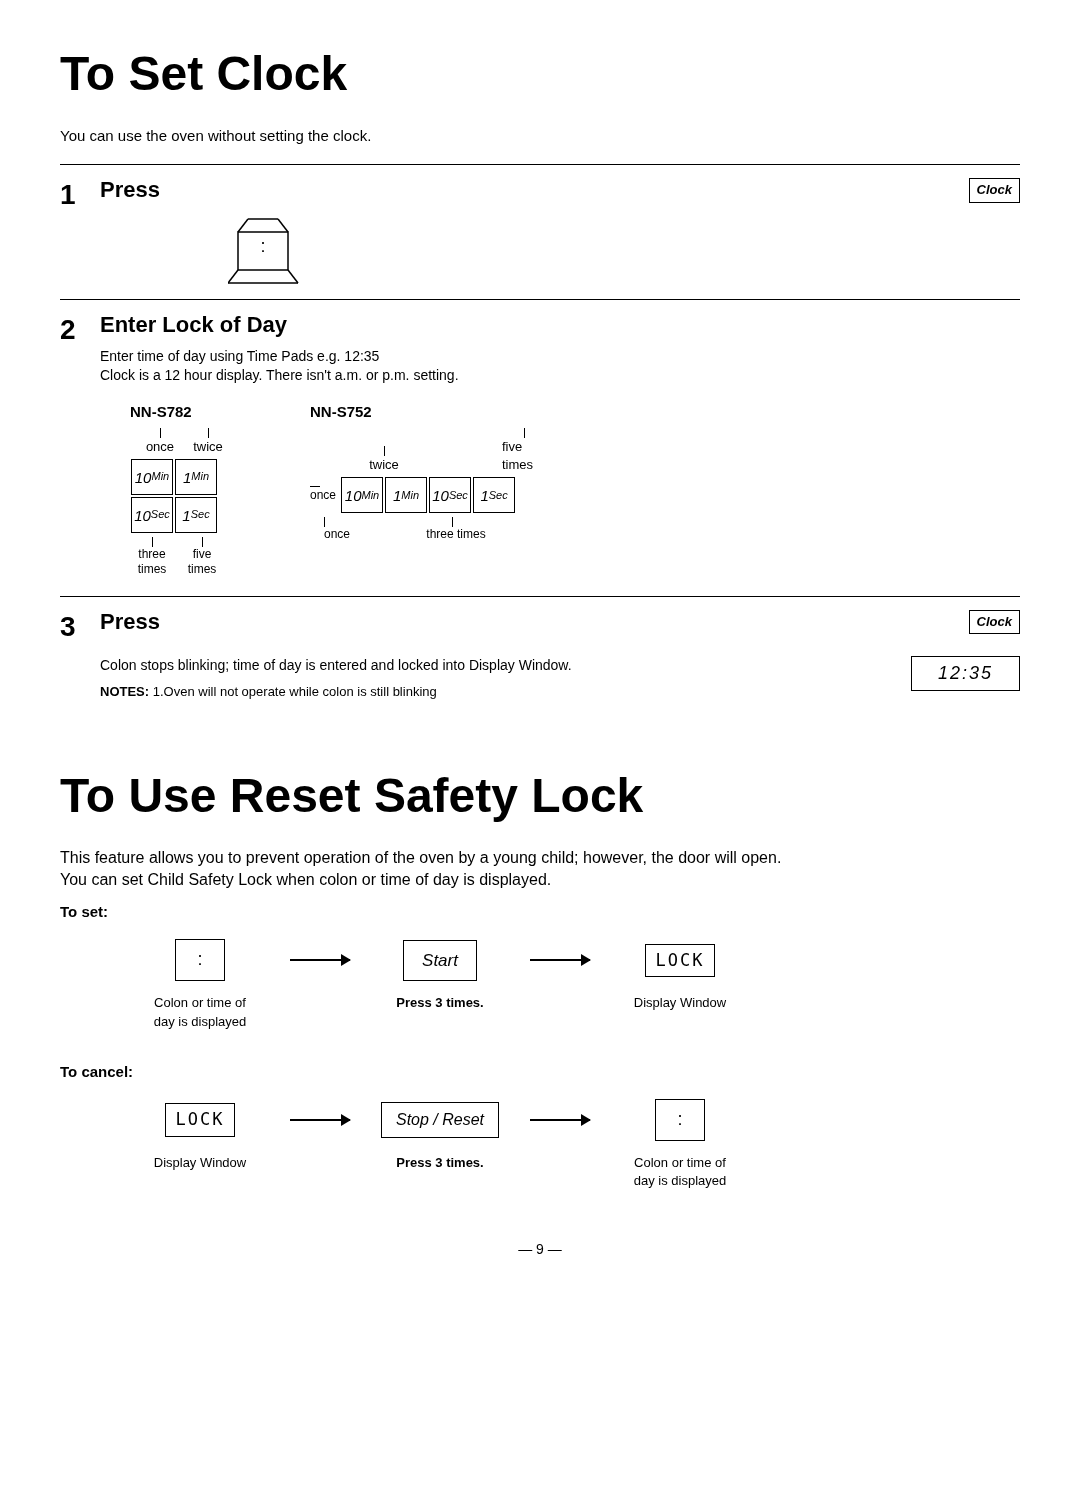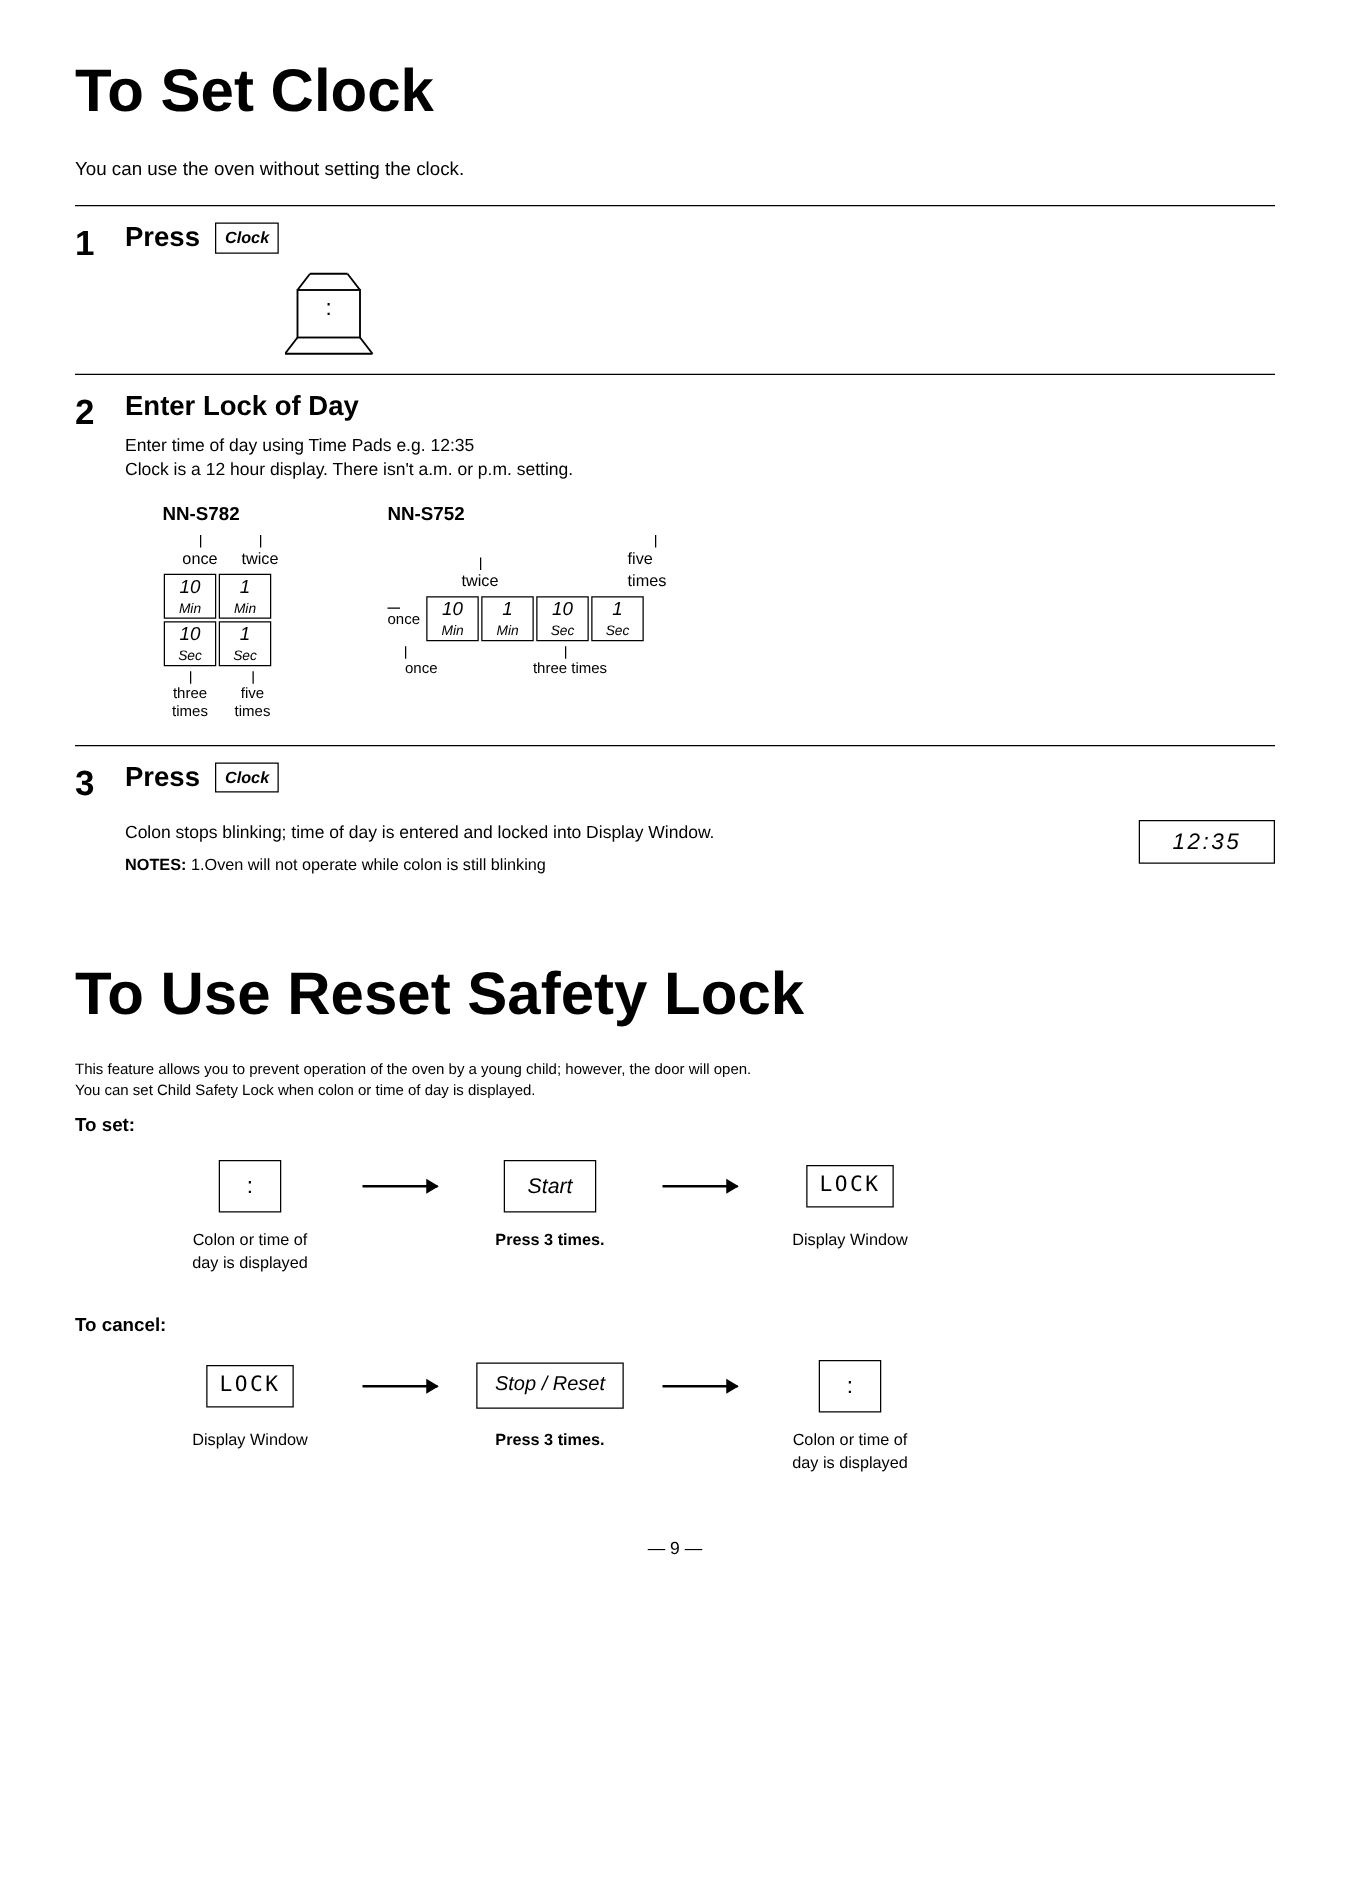--- a/index.html
+++ b/index.html
@@ -35,20 +35,21 @@
     }
     .step-content {
       flex: 1;
     }
     .step-label {
       font-size: 22px;
       font-weight: bold;
       display: flex;
       align-items: center;
       gap: 12px;
+      justify-content: space-between;
     }
     .step-desc {
       font-size: 14px;
       margin-top: 6px;
       margin-bottom: 8px;
     }
     hr.step-divider {
       border: none;
       border-top: 1px solid #000;
       margin: 10px 0 10px 0;
@@ -80,21 +81,21 @@
     .timepad-group-title {
       font-weight: bold;
       font-size: 15px;
       margin-bottom: 6px;
     }
     .pad-box {
       border: 1.5px solid #000;
       width: 42px;
       height: 36px;
       display: flex;
-      flex-direction: column;
+      flex-direction: row;
       align-items: center;
       justify-content: center;
       font-size: 13px;
       font-style: italic;
       background: #fff;
       margin: 1px;
     }
     .pad-box-num { font-size: 15px; font-weight: normal; }
     .pad-box-label { font-size: 11px; }
     
@@ -118,21 +119,21 @@
       font-style: italic;
       background: #fff;
       letter-spacing: 2px;
       vertical-align: middle;
     }
     
     .section-child {
       margin-top: 60px;
     }
     .child-intro {
-      font-size: 12px;
+      font-size: 16px;
       margin-bottom: 8px;
     }
     .section-label {
       font-weight: bold;
       font-size: 15px;
       margin-bottom: 8px;
       margin-top: 10px;
     }
     .lock-display {
       display: inline-block;

